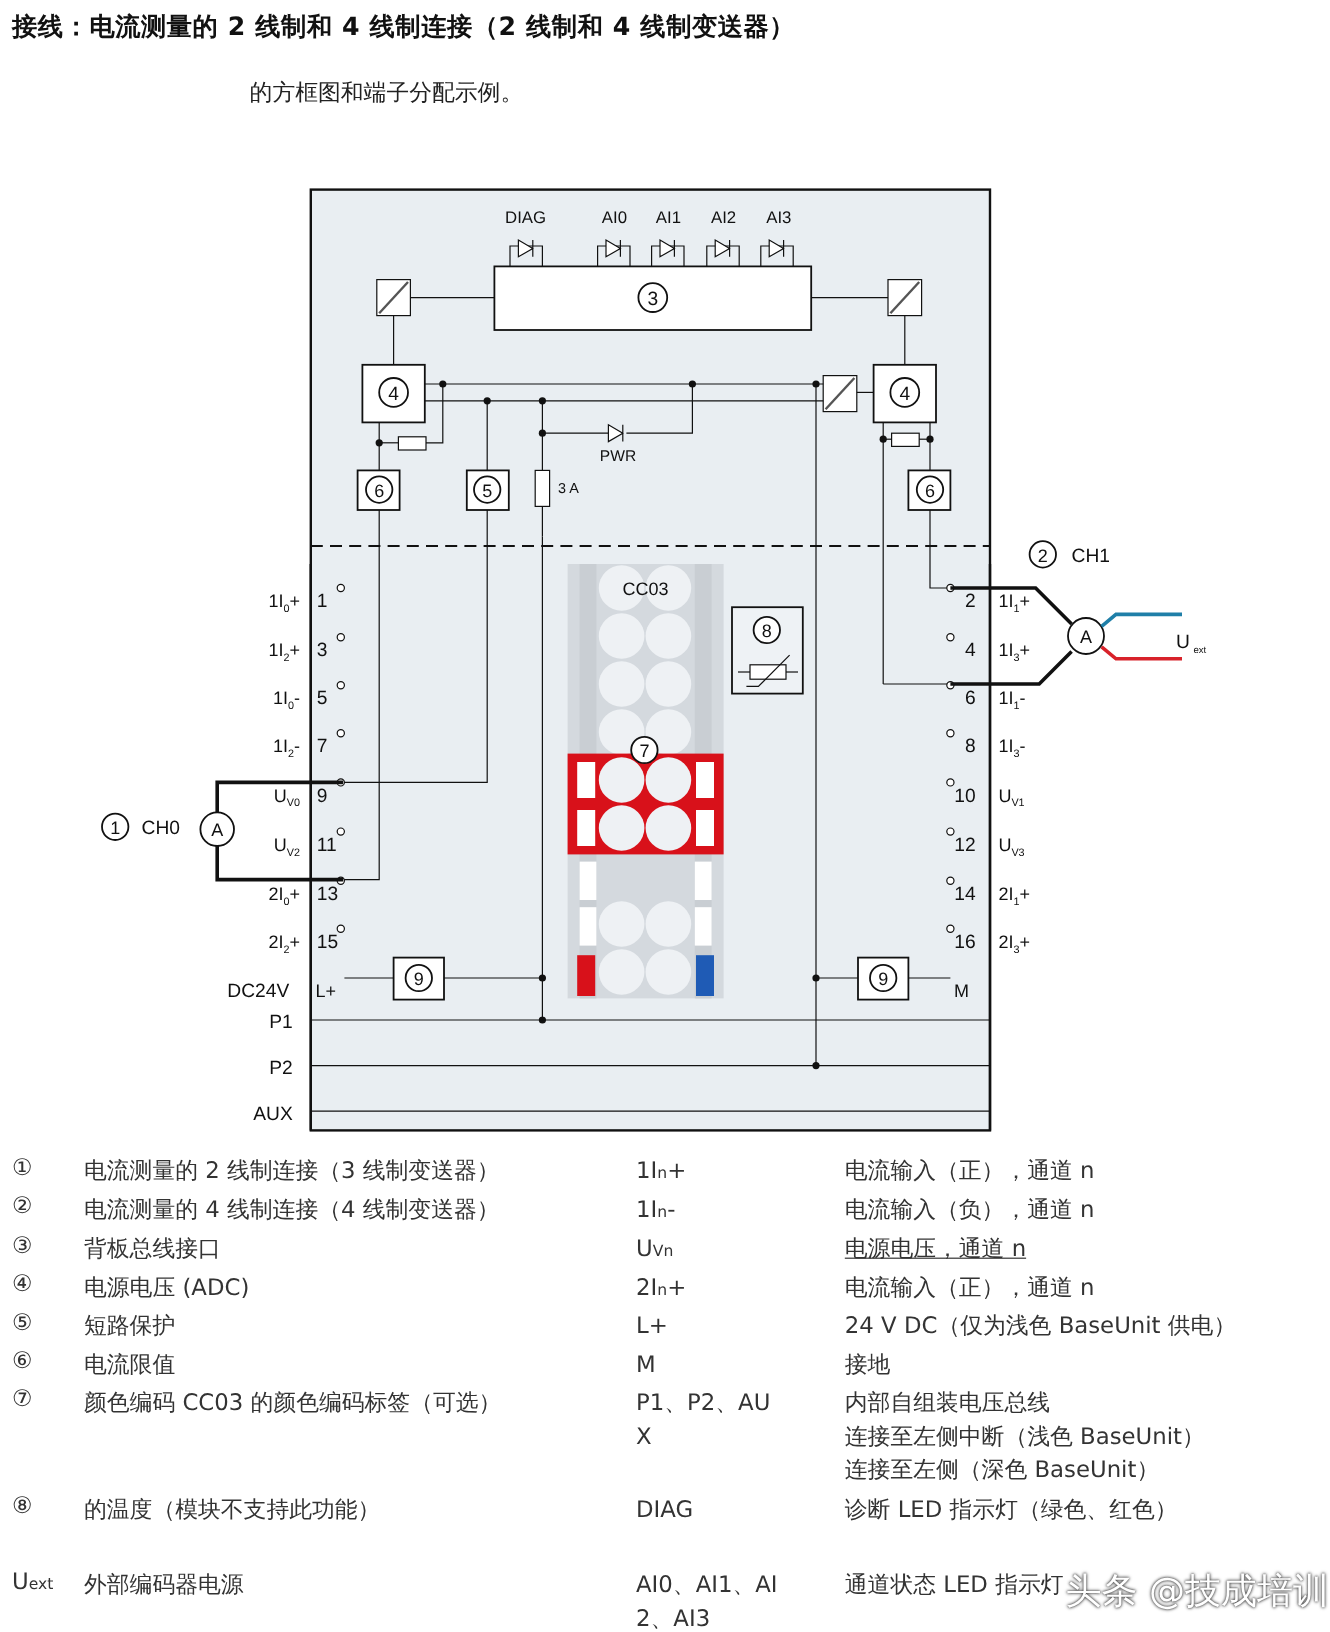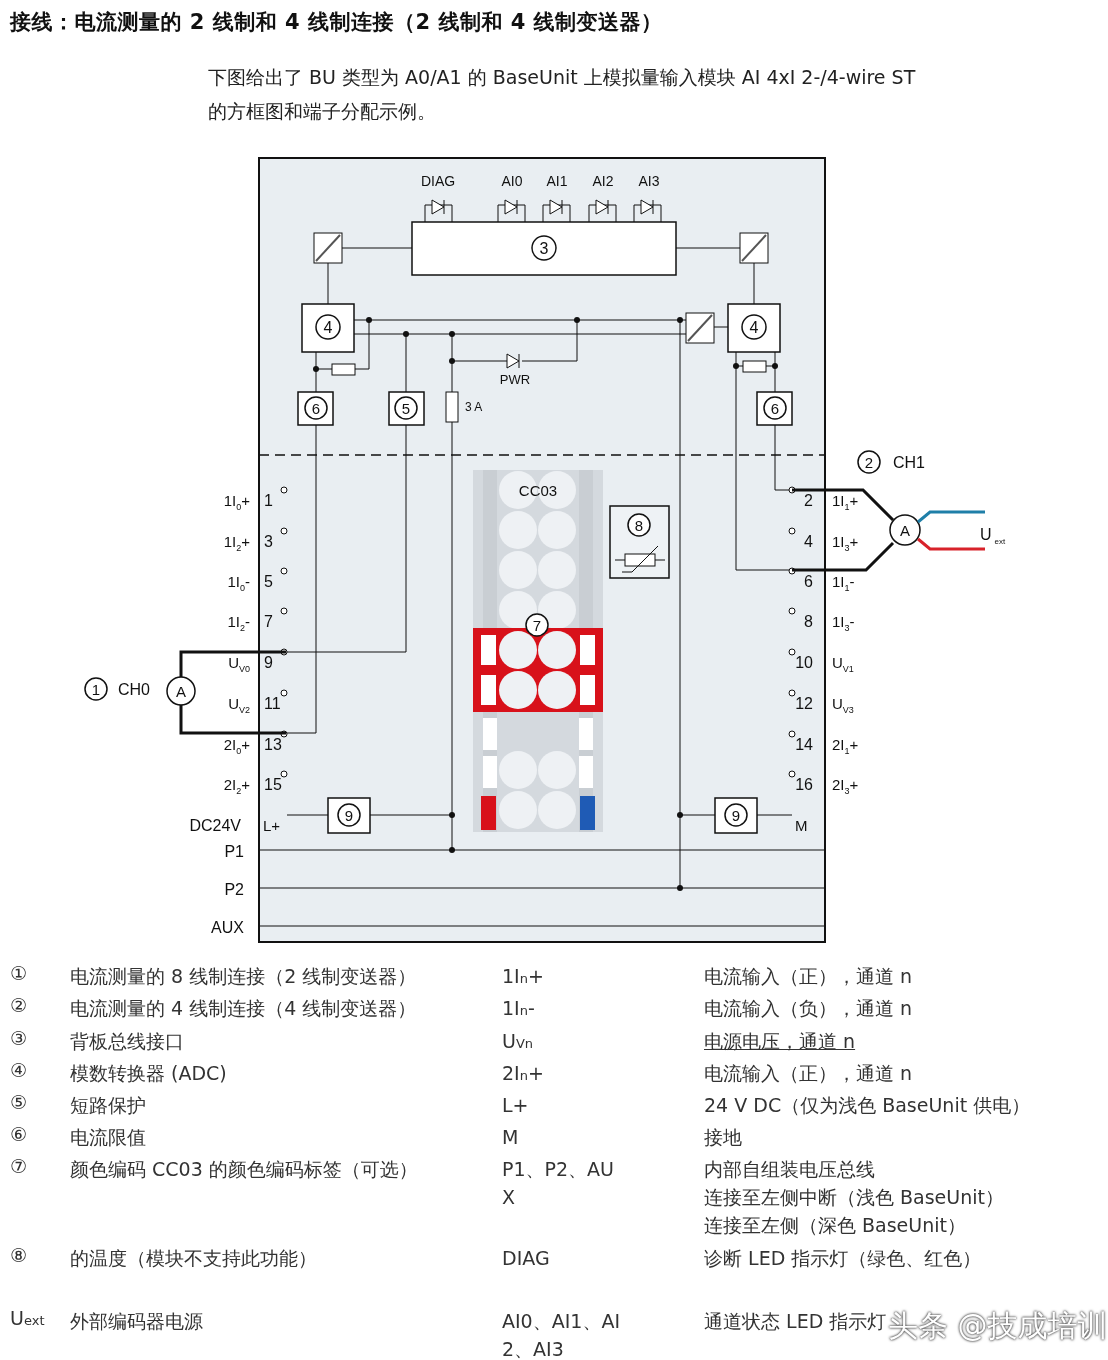--- a/index.html
+++ b/index.html
@@ -6,32 +6,31 @@
   body { width:1108px; height:1360px; position:relative; overflow:hidden;
          font-family:"DejaVu Sans", "Liberation Sans", sans-serif; color:#1a1a1a; }
   .title { position:absolute; left:10px; top:8px; font-size:21px; font-weight:bold; color:#111; letter-spacing:0.5px; }
   .intro { position:absolute; left:208px; top:60px; font-size:19px; line-height:34px; color:#222; width:880px; }
   #diagram { position:absolute; left:0; top:150px; }
   #diagram text { font-family:"Liberation Sans", "DejaVu Sans", sans-serif; fill:#111; }
   .legend { position:absolute; left:0; top:962px; width:1108px; font-size:19px; color:#333; }
   .lrow { position:absolute; left:0; width:1108px; }
   .lnum { position:absolute; left:10px; }
   .ldesc { position:absolute; left:70px; }
-  .lkey { position:absolute; left:502px; }
+  .lkey { position:absolute; left:530px; }
   .lkeydesc { position:absolute; left:704px; }
   .sub { font-size:13px; }
   .watermark { position:absolute; left:888px; top:1306px; font-size:30px; color:#ffffff;
                text-shadow:0 0 2px #444, 0 0 3px #444; }
 </style>
 </head>
 <body>
 
 <div class="title">接线：电流测量的 2 线制和 4 线制连接（2 线制和 4 线制变送器）</div>
 <div class="intro">
-  <div>下图给出了 BU 类型为 A0/A1 的 BaseUnit 上模拟量输入模块 AI 4xI 2-/4-wire ST</div>
   <div>的方框图和端子分配示例。</div>
 </div>
 
 <svg id="diagram" width="1108" height="800" viewBox="0 150 1108 800" xmlns="http://www.w3.org/2000/svg">
   <defs>
     <marker id="dot" viewBox="0 0 6 6" refX="3" refY="3" markerWidth="6" markerHeight="6">
         <circle cx="3" cy="3" r="3" fill="#111"></circle>
       </marker>
   </defs>
 
@@ -287,39 +286,39 @@
 
   <line x1="259" y1="470" x2="259" y2="942" stroke="#111" stroke-width="2"></line>
   <line x1="825" y1="470" x2="825" y2="942" stroke="#111" stroke-width="2"></line>
 </svg>
 
 <div class="legend">
   <div id="legend-left">
       <div class="lrow" style="top: 0px;">
         <span class="lnum"><span>①</span></span>
         <span class="ldesc">
-          <div style="line-height: 28px;">电流测量的 8 线制连接（2 线制变送器）</div>
+          <div style="line-height: 28px;">电流测量的 2 线制连接（3 线制变送器）</div>
         </span>
       </div>
       <div class="lrow" style="top: 32px;">
         <span class="lnum"><span>②</span></span>
         <span class="ldesc">
           <div style="line-height: 28px;">电流测量的 4 线制连接（4 线制变送器）</div>
         </span>
       </div>
       <div class="lrow" style="top: 65px;">
         <span class="lnum"><span>③</span></span>
         <span class="ldesc">
           <div style="line-height: 28px;">背板总线接口</div>
         </span>
       </div>
       <div class="lrow" style="top: 97px;">
         <span class="lnum"><span>④</span></span>
         <span class="ldesc">
-          <div style="line-height: 28px;">模数转换器 (ADC)</div>
+          <div style="line-height: 28px;">电源电压 (ADC)</div>
         </span>
       </div>
       <div class="lrow" style="top: 129px;">
         <span class="lnum"><span>⑤</span></span>
         <span class="ldesc">
           <div style="line-height: 28px;">短路保护</div>
         </span>
       </div>
       <div class="lrow" style="top: 161px;">
         <span class="lnum"><span>⑥</span></span>

